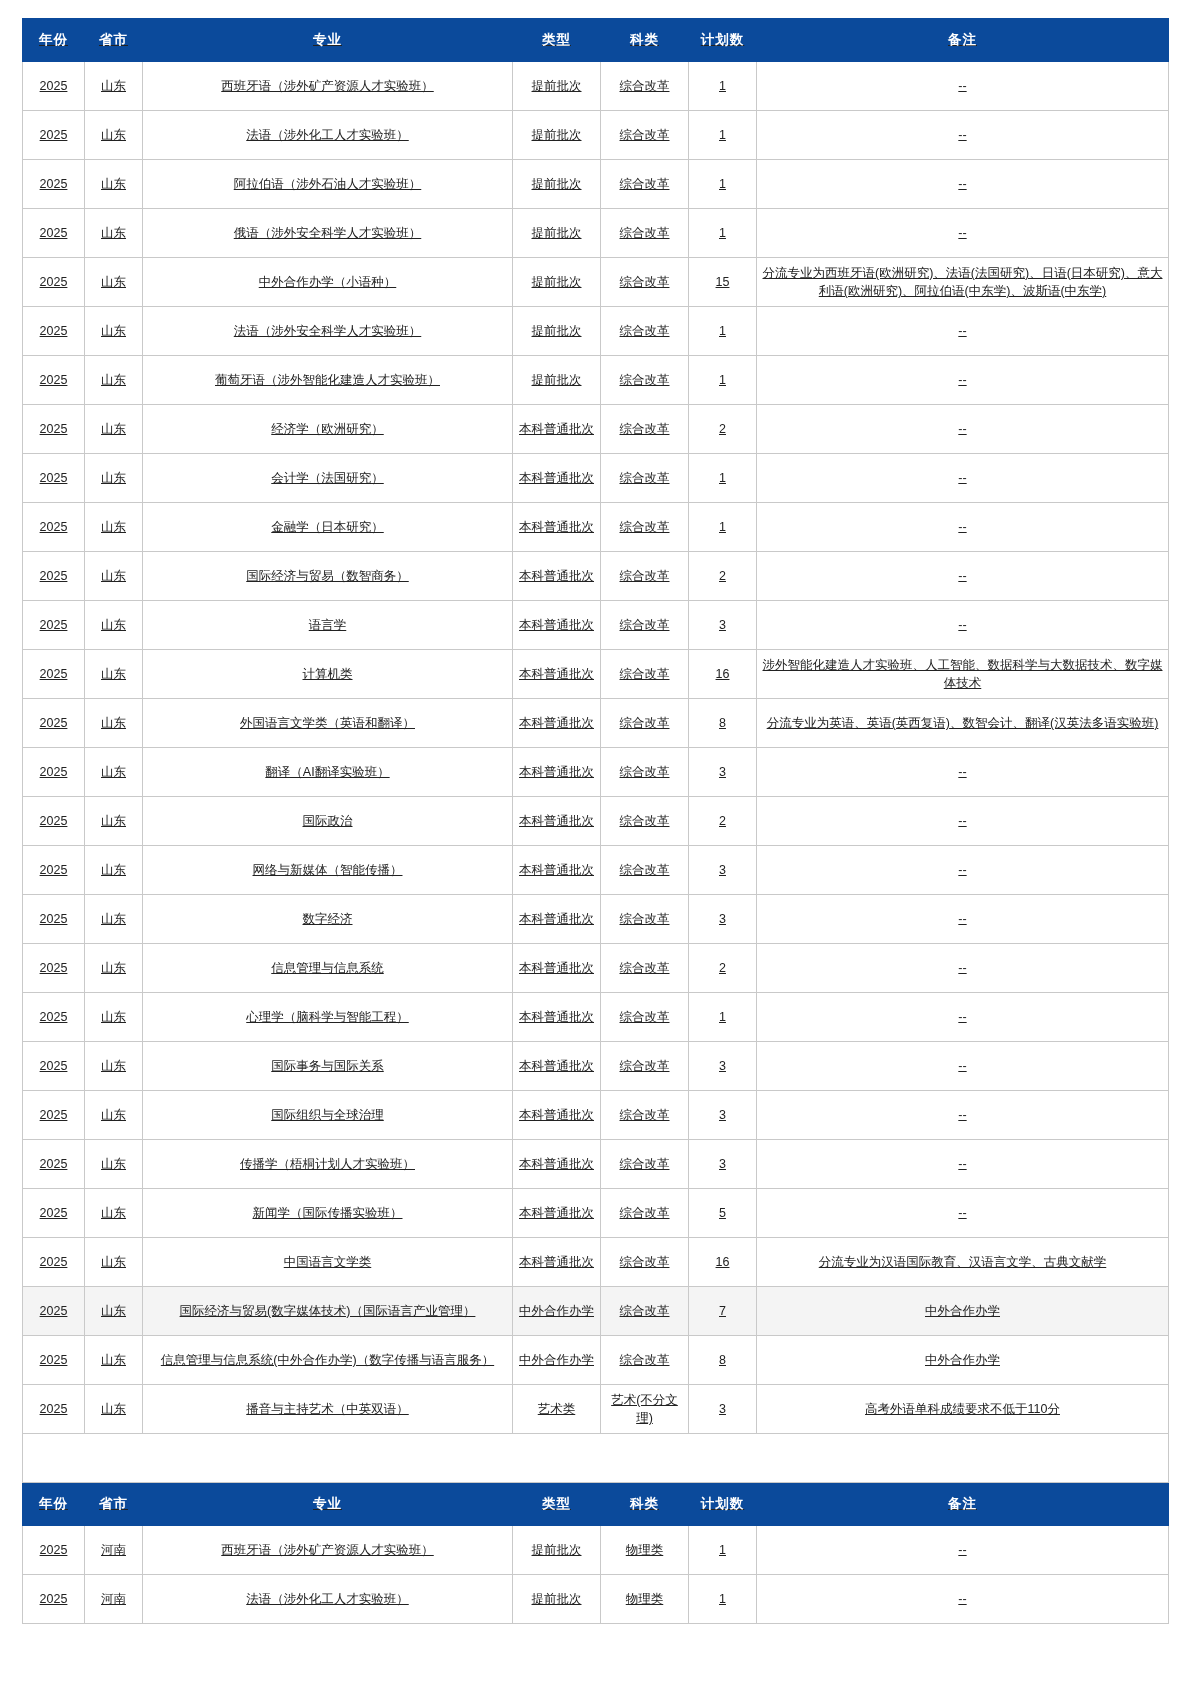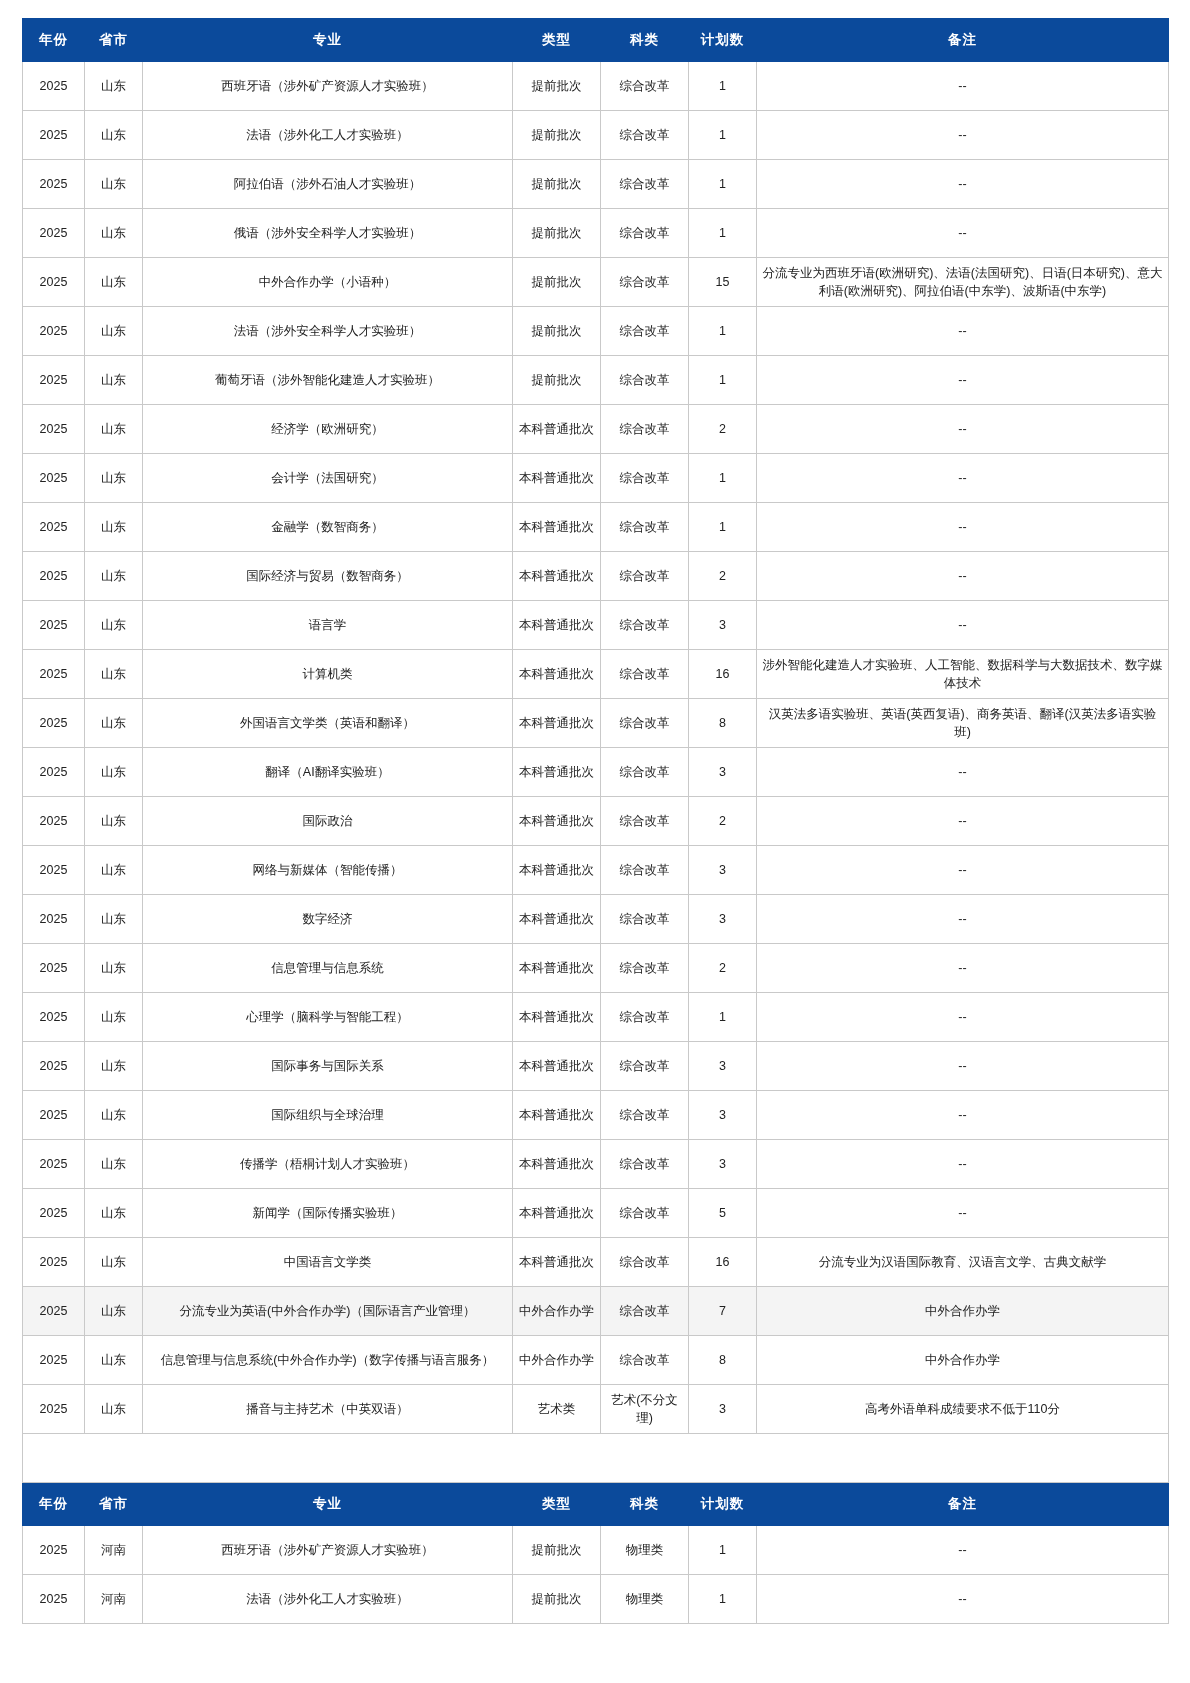--- a/index.html
+++ b/index.html
@@ -15,20 +15,21 @@
   }
   .page {
     width: 1190px;
     padding: 18px 22px 8px 22px;
     box-sizing: border-box;
   }
   table.plan {
     border-collapse: collapse;
     width: 1146px;
     table-layout: fixed;
+    text-decoration: underline;
   }
   table.plan col.c-year   { width: 62px; }
   table.plan col.c-prov   { width: 58px; }
   table.plan col.c-major  { width: 370px; }
   table.plan col.c-type   { width: 88px; }
   table.plan col.c-subj   { width: 88px; }
   table.plan col.c-count  { width: 68px; }
   table.plan col.c-note   { width: 412px; }
 
   table.plan th, table.plan td {
@@ -170,21 +171,21 @@
           <td>山东</td>
           <td class="major">会计学（法国研究）</td>
           <td>本科普通批次</td>
           <td>综合改革</td>
           <td>1</td>
           <td class="note-wrap">--</td>
         </tr>
         <tr>
           <td>2025</td>
           <td>山东</td>
-          <td class="major">金融学（数智商务）</td>
+          <td class="major">金融学（日本研究）</td>
           <td>本科普通批次</td>
           <td>综合改革</td>
           <td>1</td>
           <td class="note-wrap">--</td>
         </tr>
         <tr>
           <td>2025</td>
           <td>山东</td>
           <td class="major">国际经济与贸易（数智商务）</td>
           <td>本科普通批次</td>
@@ -210,21 +211,21 @@
           <td>16</td>
           <td class="note-wrap">涉外智能化建造人才实验班、人工智能、数据科学与大数据技术、数字媒体技术</td>
         </tr>
         <tr>
           <td>2025</td>
           <td>山东</td>
           <td class="major">外国语言文学类（英语和翻译）</td>
           <td>本科普通批次</td>
           <td>综合改革</td>
           <td>8</td>
-          <td class="note-wrap">汉英法多语实验班、英语(英西复语)、商务英语、翻译(汉英法多语实验班)</td>
+          <td class="note-wrap">分流专业为英语、英语(英西复语)、数智会计、翻译(汉英法多语实验班)</td>
         </tr>
         <tr>
           <td>2025</td>
           <td>山东</td>
           <td class="major">翻译（AI翻译实验班）</td>
           <td>本科普通批次</td>
           <td>综合改革</td>
           <td>3</td>
           <td class="note-wrap">--</td>
         </tr>
@@ -314,21 +315,21 @@
           <td>山东</td>
           <td class="major">中国语言文学类</td>
           <td>本科普通批次</td>
           <td>综合改革</td>
           <td>16</td>
           <td class="note-wrap">分流专业为汉语国际教育、汉语言文学、古典文献学</td>
         </tr>
         <tr class="alt">
           <td>2025</td>
           <td>山东</td>
-          <td class="major">分流专业为英语(中外合作办学)（国际语言产业管理）</td>
+          <td class="major">国际经济与贸易(数字媒体技术)（国际语言产业管理）</td>
           <td>中外合作办学</td>
           <td>综合改革</td>
           <td>7</td>
           <td class="note-wrap">中外合作办学</td>
         </tr>
         <tr>
           <td>2025</td>
           <td>山东</td>
           <td class="major">信息管理与信息系统(中外合作办学)（数字传播与语言服务）</td>
           <td>中外合作办学</td>

